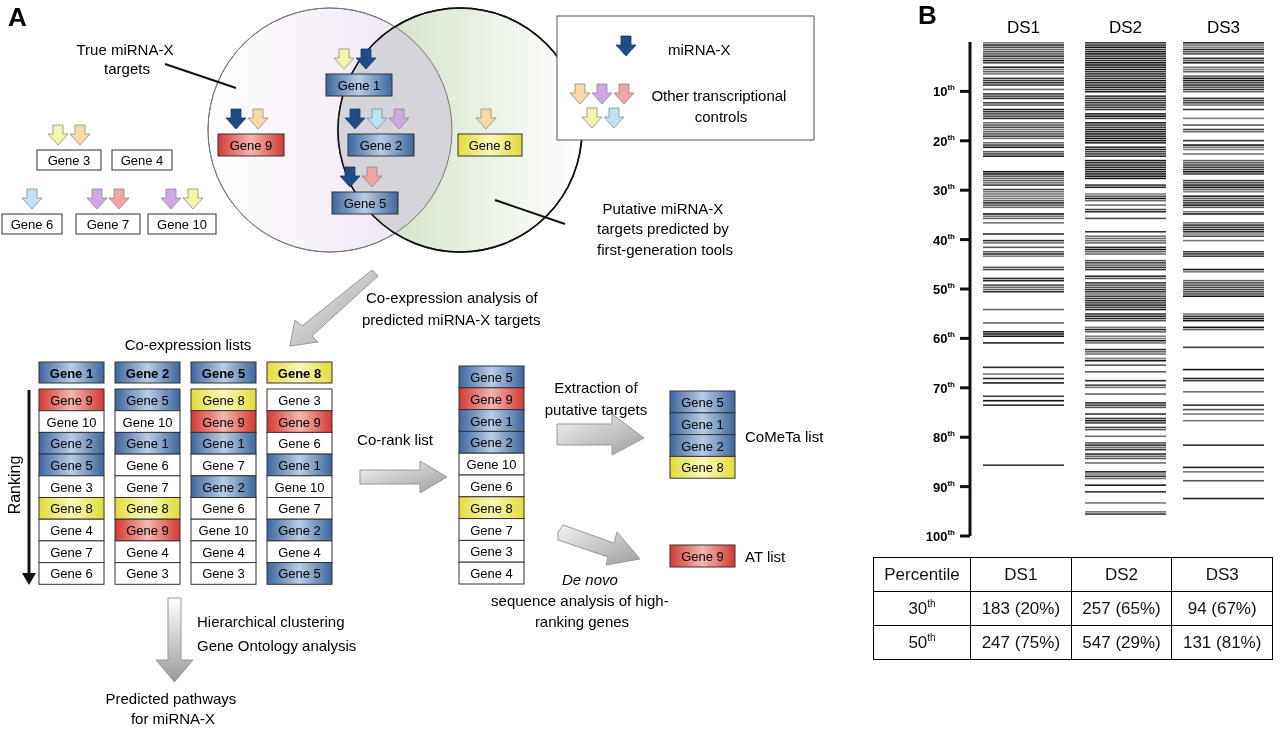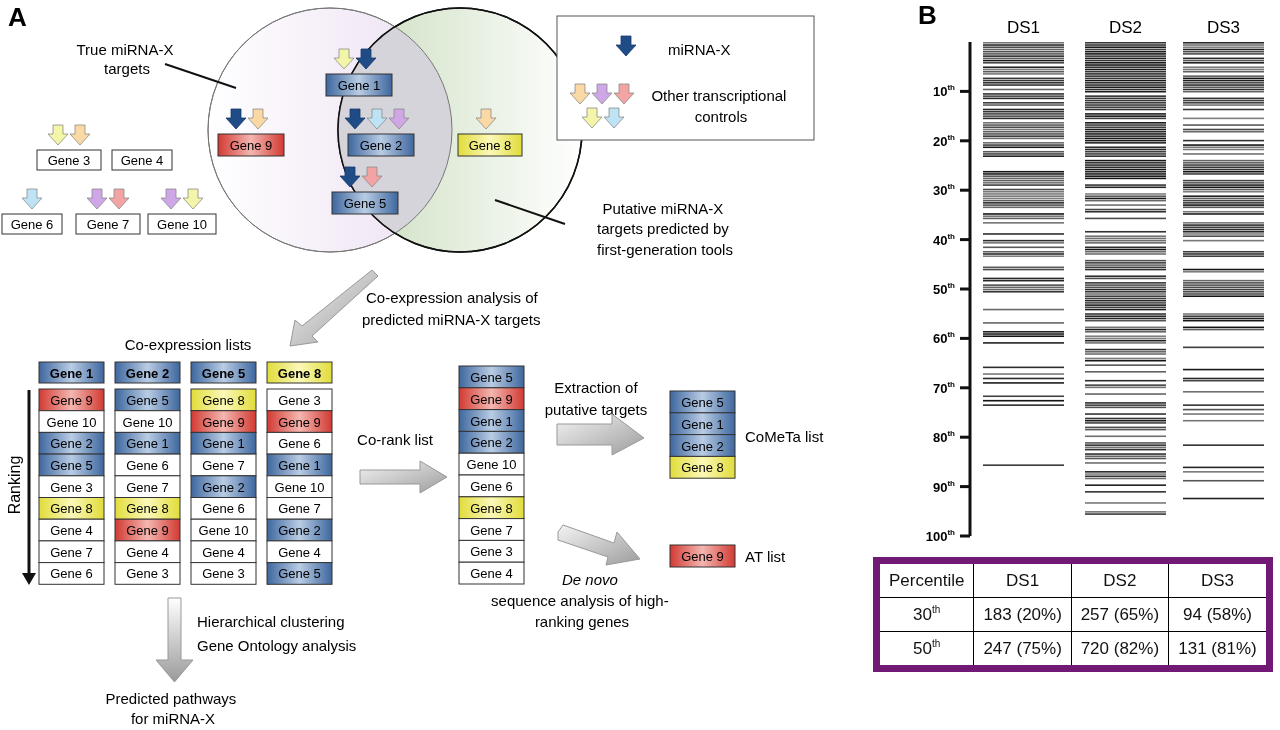--- a/index.html
+++ b/index.html
@@ -1,19 +1,19 @@
 <!DOCTYPE html>
 <html><head>
 <meta charset="utf-8">
 <style>
   html,body{margin:0;padding:0;background:#fff;}
   body{width:1280px;height:730px;overflow:hidden;position:relative;font-family:"Liberation Sans",sans-serif;color:#111;}
   svg text{font-family:"Liberation Sans",sans-serif;}
   #stage{position:absolute;left:0;top:0;}
-  table.pct{position:absolute;left:873px;top:557px;width:400px;border-collapse:collapse;border:7px solid #701a75;font-family:"Liberation Sans",sans-serif;font-size:17px;}
+  table.pct{position:absolute;left:873px;top:557px;width:400px;border-collapse:collapse;border:1px solid #701a75;font-family:"Liberation Sans",sans-serif;font-size:17px;}
   table.pct td{border:1px solid #000;text-align:center;height:33px;padding:0;}
   table.pct sup{font-size:10px;}
 </style>
 </head>
 <body>
 
 <svg id="stage" width="1280" height="730" viewBox="0 0 1280 730">
   <defs>
     <linearGradient id="gBlue" x1="0" x2="1" y1="0" y2="0">
       <stop offset="0" stop-color="#3e679e"></stop>
@@ -799,22 +799,22 @@
       <tr>
     <td>Percentile</td>
     <td>DS1</td>
     <td>DS2</td>
     <td>DS3</td>
   </tr>
   <tr>
     <td><span>30</span><sup>th</sup></td>
     <td>183 (20%)</td>
     <td>257 (65%)</td>
-    <td>94 (58%)</td>
+    <td>94 (67%)</td>
   </tr>
   <tr>
     <td><span>50</span><sup>th</sup></td>
     <td>247 (75%)</td>
-    <td>720 (82%)</td>
+    <td>547 (29%)</td>
     <td>131 (81%)</td>
   </tr>
 </tbody>
   </table>
 
 </body></html>

